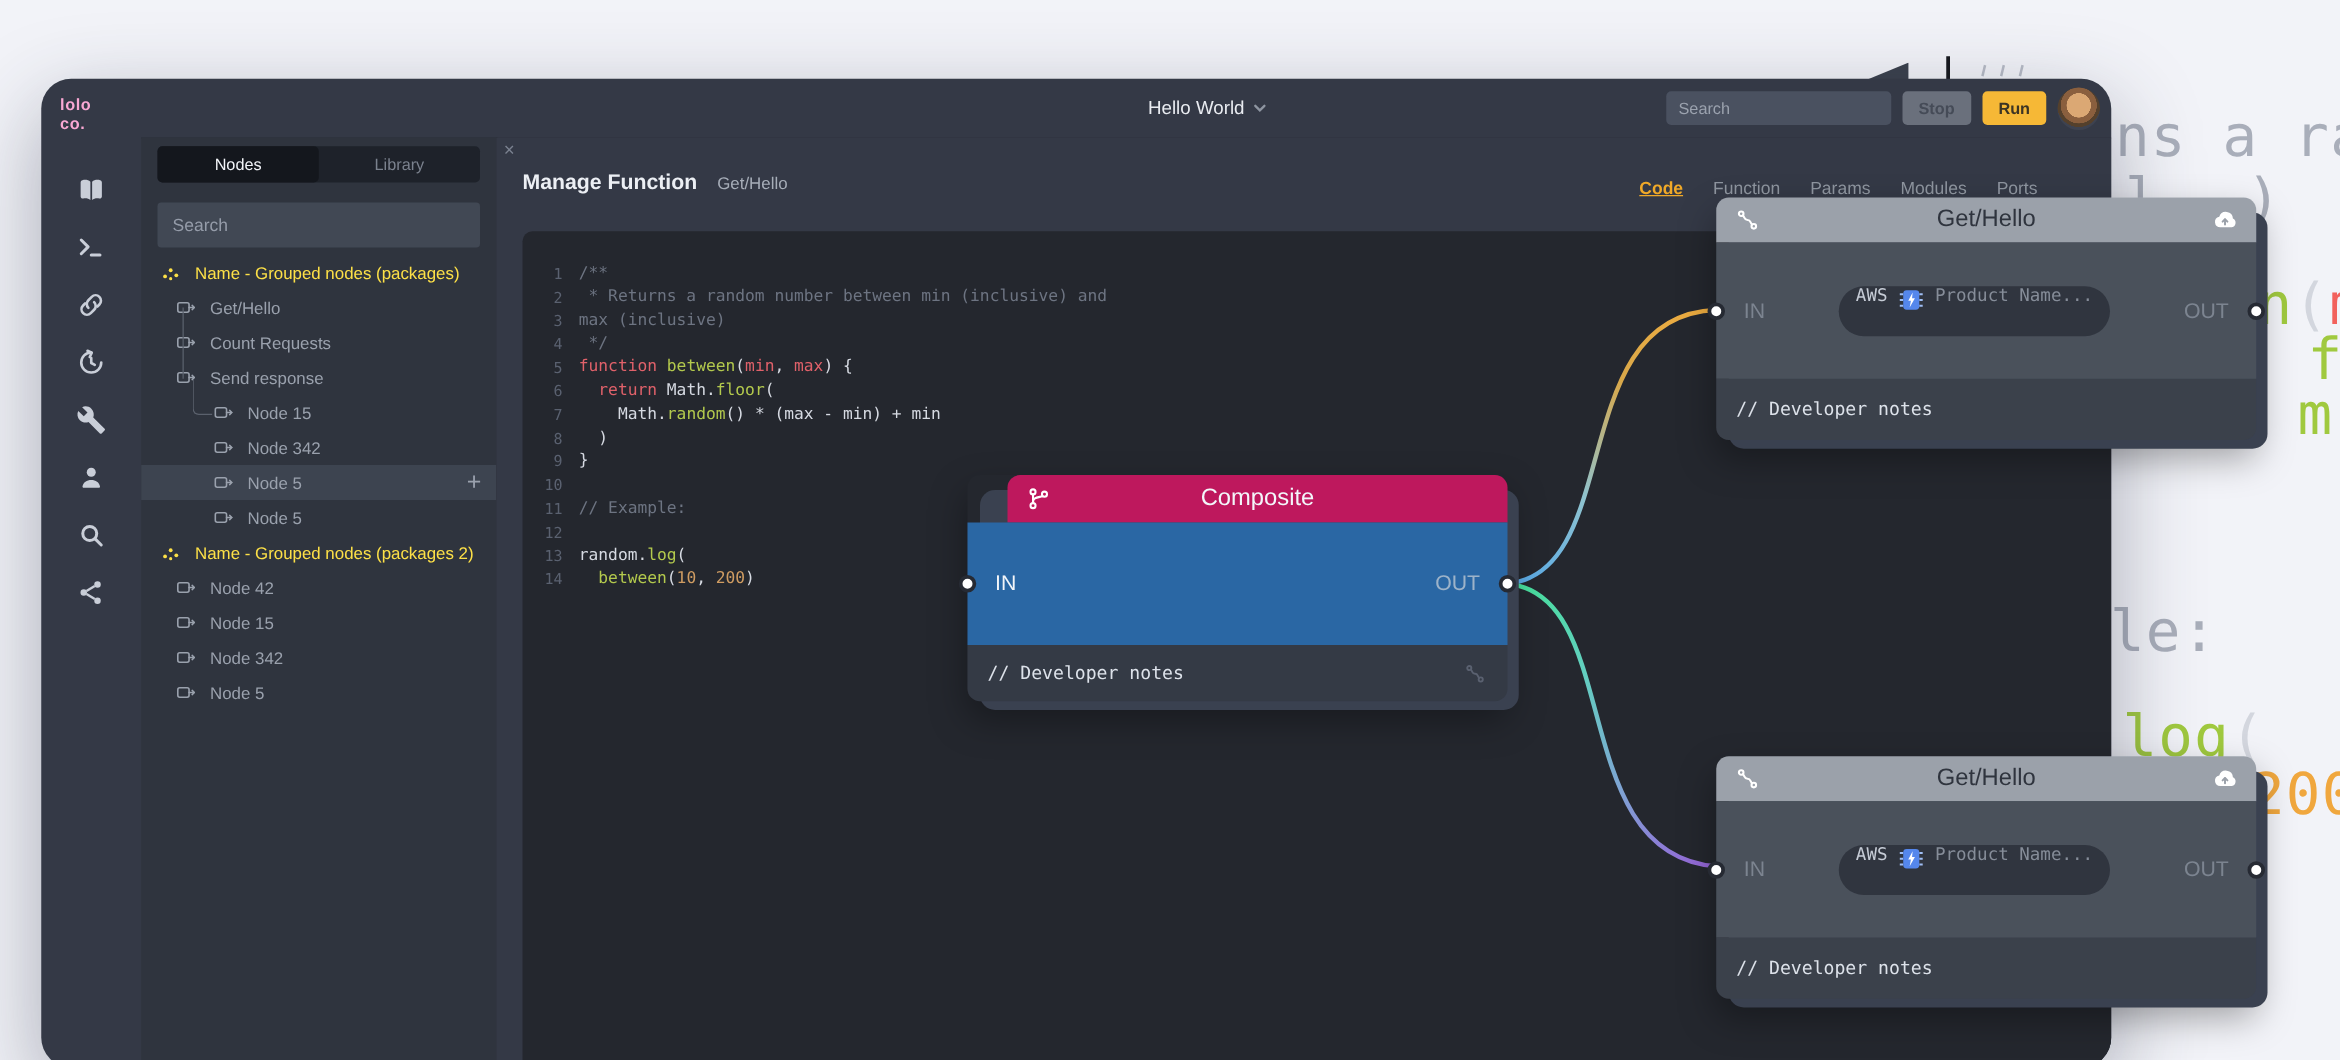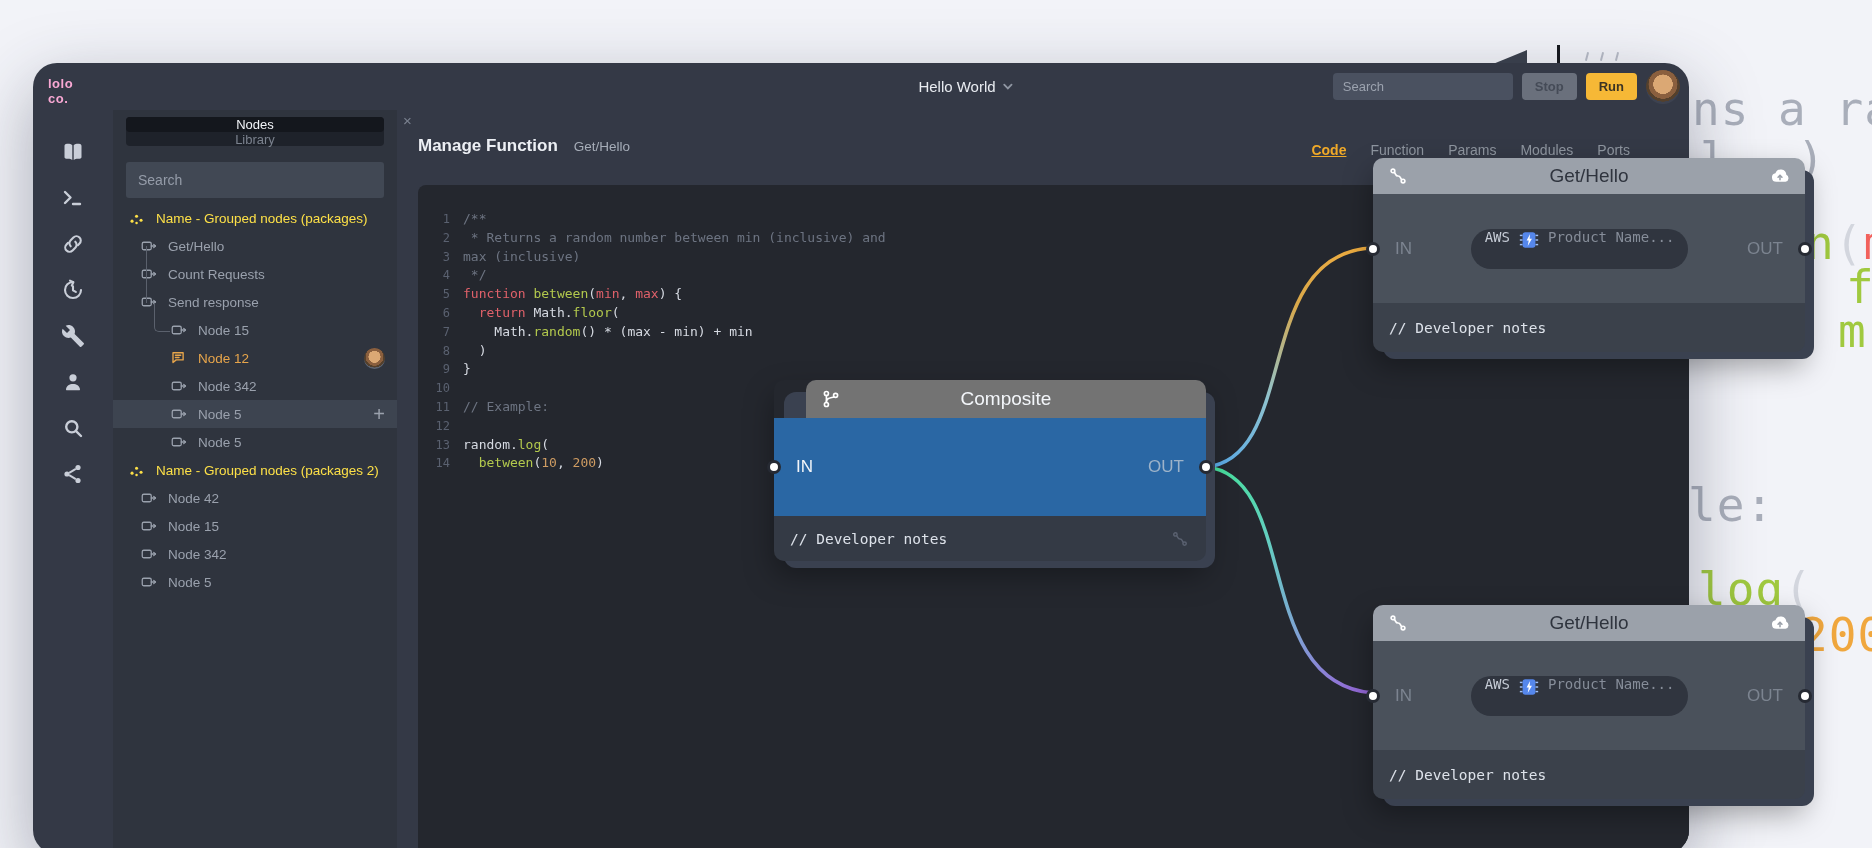--- a/index.html
+++ b/index.html
@@ -25,21 +25,21 @@
   
   #rail{position:absolute;left:0;top:0;width:80px;height:100%;}
   #logo{position:absolute;left:15px;top:13px;color:#f9a8d4;font-weight:bold;font-size:13px;
         line-height:15px;letter-spacing:.5px;}
   #railNav{position:absolute;left:0;top:77px;width:80px;display:flex;flex-direction:column;align-items:center;}
   .rail-item{width:24px;height:24px;margin-bottom:22px;color:#c9ced8;cursor:pointer;}
   .rail-item svg{width:24px;height:24px;display:block;}
 
   
   #panel{position:absolute;left:80px;top:47px;width:284px;bottom:0;background:#2f343e;border-right:1px solid #272b33;}
-  #ptabs{margin:7px 13px 0;height:29px;background:#1e222a;border-radius:4px;display:flex;flex-direction:column;}
+  #ptabs{margin:7px 13px 0;height:29px;background:#1e222a;border-radius:4px;display:flex;}
   .ptab{flex:1;display:flex;align-items:center;justify-content:center;font-size:13px;color:#7b828e;
         border-radius:4px;cursor:pointer;}
   .ptab.active{background:#14171d;color:#f2f4f8;}
   #psearch{display:block;margin:16px 13px 0;width:calc(100% - 26px);height:36px;background:#414854;
            border:none;border-radius:3px;color:#dfe3ea;font-size:14px;padding:0 12px;box-sizing:border-box;
            font-family:"Liberation Sans",sans-serif;}
   #psearch::placeholder{color:#959ca9;}
   #tree{margin-top:6px;position:relative;}
   .trow{height:28px;display:flex;align-items:center;gap:10px;color:#9aa1ad;font-size:13.5px;
         padding-right:12px;cursor:pointer;box-sizing:border-box;}
@@ -275,31 +275,20 @@
         <div class="trow ind2">
           <span class="ticon">
             <svg viewBox="0 0 24 24" fill="none" stroke="currentColor" stroke-width="1.7" stroke-linecap="round" stroke-linejoin="round">
               <rect x="3" y="7" width="12" height="10" rx="2"></rect>
               <path d="M15 12h5.5"></path>
               <path d="M18.3 9.8 20.6 12l-2.3 2.2"></path>
             </svg>
           </span>
           <span>Node 15</span>
         </div>
-        <div class="trow ind2 active">
-          <span class="ticon">
-            <svg viewBox="0 0 24 24" fill="none" stroke="currentColor" stroke-width="1.8" stroke-linecap="round" stroke-linejoin="round">
-              <path d="M4 5h13.5v9.5H8.2L4 18z"></path>
-              <line x1="7.2" y1="8.3" x2="14.3" y2="8.3"></line>
-              <line x1="7.2" y1="11.3" x2="12" y2="11.3"></line>
-            </svg>
-          </span>
-          <span>Node 12</span>
-          <span class="tavatar"></span>
-        </div>
         <div class="trow ind2">
           <span class="ticon">
             <svg viewBox="0 0 24 24" fill="none" stroke="currentColor" stroke-width="1.7" stroke-linecap="round" stroke-linejoin="round">
               <rect x="3" y="7" width="12" height="10" rx="2"></rect>
               <path d="M15 12h5.5"></path>
               <path d="M18.3 9.8 20.6 12l-2.3 2.2"></path>
             </svg>
           </span>
           <span>Node 342</span>
         </div>
@@ -466,21 +455,21 @@
         <stop offset="0.6666666666666666" stop-color="#7fa3d4"></stop>
         <stop offset="1" stop-color="#9663d8"></stop>
       </linearGradient>
   </defs>
   <path id="wireA" d="M1206,467 C1300,458 1252,252 1373,248" fill="none" stroke="url(#gradA)" stroke-width="3.5" stroke-linecap="round"></path>
   <path id="wireB" d="M1206,467 C1300,476 1252,684 1373,693" fill="none" stroke="url(#gradB)" stroke-width="3.5" stroke-linecap="round"></path>
 </svg>
 
 <div class="gnode" id="nodeComposite">
   <div class="backdrop"></div>
-  <div class="nhead" style="background: #737373; margin-left: 32px;">
+  <div class="nhead" style="background: #be185d; margin-left: 32px;">
     <span class="hicon">
       <svg viewBox="0 0 24 24" fill="none" stroke="#fff" stroke-width="1.8" stroke-linecap="round">
         <circle cx="7" cy="6" r="2.2"></circle>
           <circle cx="7" cy="18" r="2.2"></circle>
           <circle cx="17" cy="8" r="2.2"></circle>
         <path d="M7 8.2V15.8"></path>
           <path d="M15.2 9.8c-4.5 1.2-8.2 1.2-8.2 5"></path>
       </svg>
     </span>
     <span class="ntitle">Composite</span>

